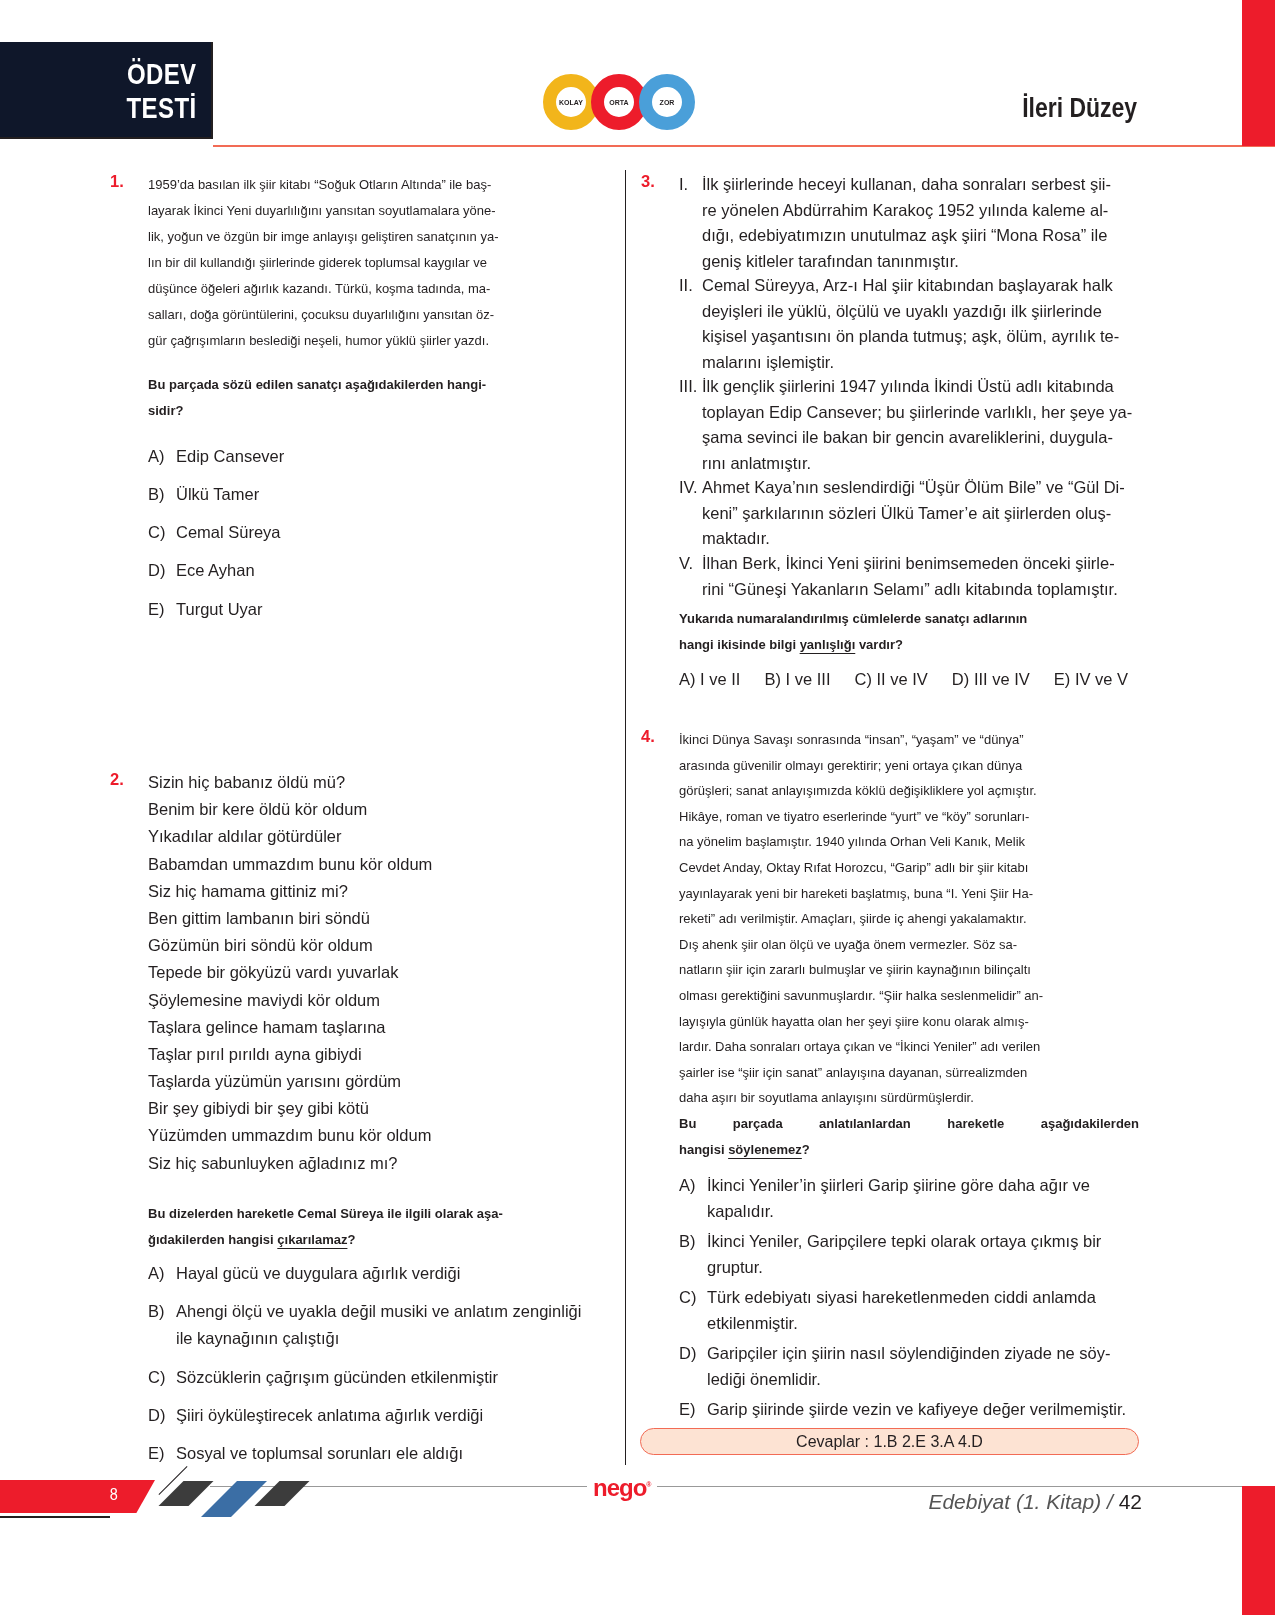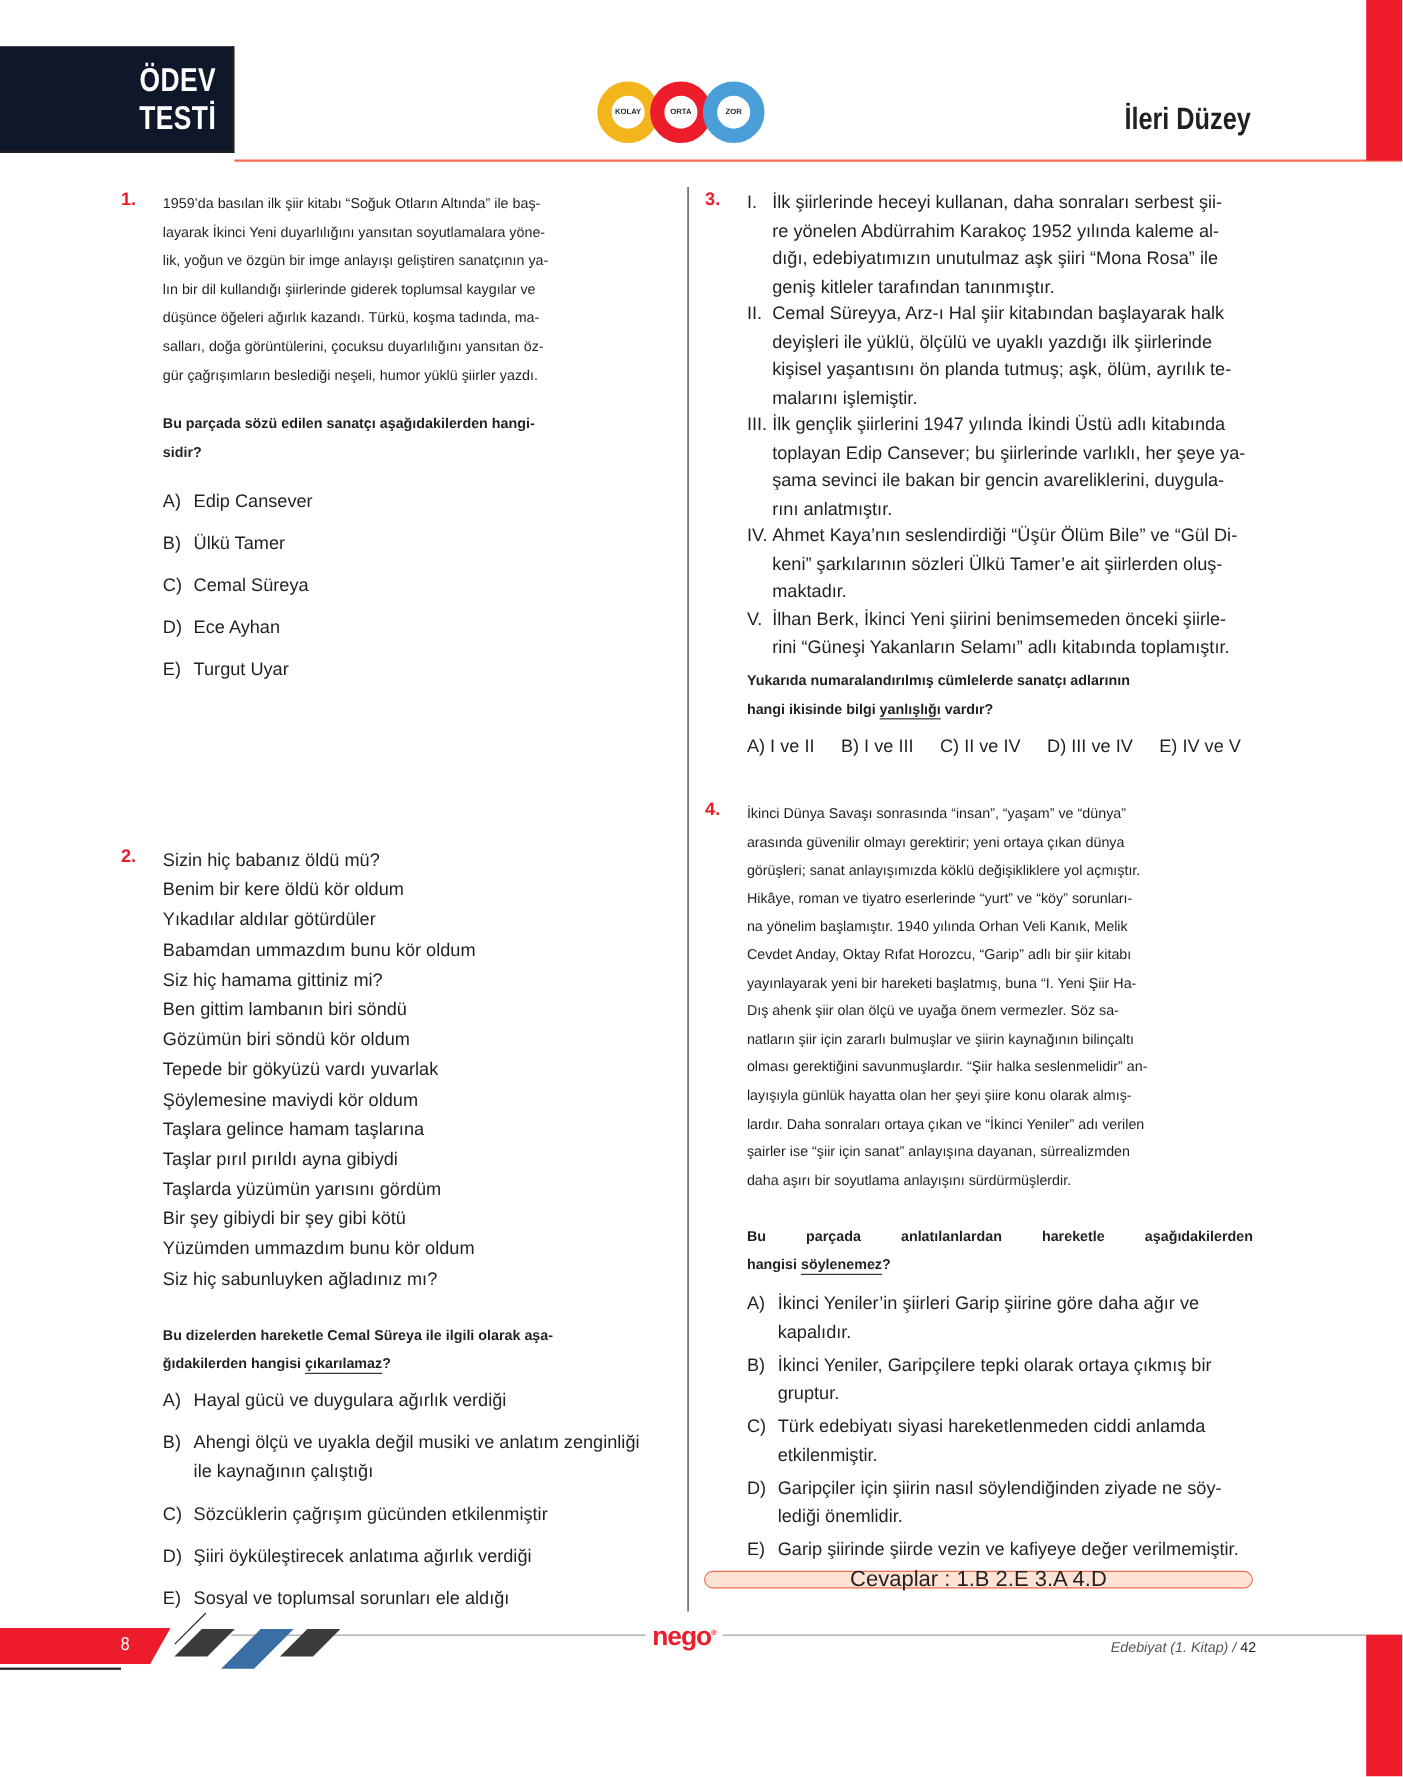--- a/index.html
+++ b/index.html
@@ -30,31 +30,31 @@
   .opt { position:absolute; font-size:16.5px; line-height:26px; }
   .opt .lbl { position:absolute; left:0; }
   .opt .txt { position:absolute; left:28px; white-space:nowrap; }
   .roman { position:absolute; font-size:16.5px; line-height:25.5px; }
   .roman .rn { position:absolute; left:0; }
   .roman .rt { position:absolute; left:23px; width:435px; }
   .roman .rt span { display:block; }
   .inline-opts { position:absolute; font-size:16.5px; display:flex; gap:24px; white-space:nowrap; }
   .poem span { display:block; height:27.2px; line-height:27.2px; }
   
-  .answers { left:640px; top:1428px; width:499px; height:16px; border:1.5px solid #f26b55; border-radius:15px; background:#fde3d3; box-sizing:border-box; display:flex; align-items:center; justify-content:center; font-size:20px; }
+  .answers { left:640px; top:1428px; width:499px; height:27px; border:1.5px solid #f26b55; border-radius:15px; background:#fde3d3; box-sizing:border-box; display:flex; align-items:center; justify-content:center; font-size:16px; }
   
   .foot-rule { left:210px; top:1486px; width:1032px; height:1px; background:#999; }
   .page-tab { left:0; top:1480px; width:155px; height:33px; background:#ed1c2b; clip-path:polygon(0 0,100% 0,88% 100%,0 100%); }
   .page-num { left:109px; top:1485px; color:#fff; font-size:17px; transform:scaleX(0.85); }
   .page-underline { left:0; top:1516px; width:110px; height:2px; background:#231f20; }
   .stripes { left:133px; top:1481px; }
   .stripe { position:absolute; top:0; width:30px; height:25px; background:#3c3c3c; transform:skewX(-45deg); }
   .nego { left:587px; top:1474px; font-size:24px; font-weight:bold; color:#ed1c2b; letter-spacing:-1px; background:#fff; padding:0 6px; }
   .nego sup { font-size:7px; color:#ed1c2b; }
-  .footer-book { right:133px; top:1490px; font-size:13px; color:#555; font-style:italic; }
+  .footer-book { right:133px; top:1490px; font-size:21px; color:#555; font-style:italic; }
   .footer-book b { font-style:normal; color:#231f20; font-weight:normal; }
   .right-tab-bottom { left:1242px; top:1486px; width:33px; height:129px; background:#ed1c2b; }
 </style>
 </head>
 <body>
 
 <div class="abs odev-box">
   <div class="odev-inner">
     <span>ÖDEV</span>
     <span>TESTİ</span>
@@ -215,20 +215,21 @@
 
 <div class="qnum" style="left:641px;top:727px;">4.</div>
 <div class="q para" style="left:679px;top:727px;width:460px;line-height:25.6px;">
   <span>İkinci Dünya Savaşı sonrasında “insan”, “yaşam” ve “dünya”</span>
   <span>arasında güvenilir olmayı gerektirir; yeni ortaya çıkan dünya</span>
   <span>görüşleri; sanat anlayışımızda köklü değişikliklere yol açmıştır.</span>
   <span>Hikâye, roman ve tiyatro eserlerinde “yurt” ve “köy” sorunları-</span>
   <span>na yönelim başlamıştır. 1940 yılında Orhan Veli Kanık, Melik</span>
   <span>Cevdet Anday, Oktay Rıfat Horozcu, “Garip” adlı bir şiir kitabı</span>
   <span>yayınlayarak yeni bir hareketi başlatmış, buna “I. Yeni Şiir Ha-</span>
+  <span>reketi” adı verilmiştir. Amaçları, şiirde iç ahengi yakalamaktır.</span>
   <span>Dış ahenk şiir olan ölçü ve uyağa önem vermezler. Söz sa-</span>
   <span>natların şiir için zararlı bulmuşlar ve şiirin kaynağının bilinçaltı</span>
   <span>olması gerektiğini savunmuşlardır. “Şiir halka seslenmelidir” an-</span>
   <span>layışıyla günlük hayatta olan her şeyi şiire konu olarak almış-</span>
   <span>lardır. Daha sonraları ortaya çıkan ve “İkinci Yeniler” adı verilen</span>
   <span>şairler ise “şiir için sanat” anlayışına dayanan, sürrealizmden</span>
   <span>daha aşırı bir soyutlama anlayışını sürdürmüşlerdir.</span>
 </div>
 <div class="q bold" style="left:679px;top:1111px;width:460px;">
   <div style="text-align:justify;text-align-last:justify;">Bu parçada anlatılanlardan hareketle aşağıdakilerden</div>

